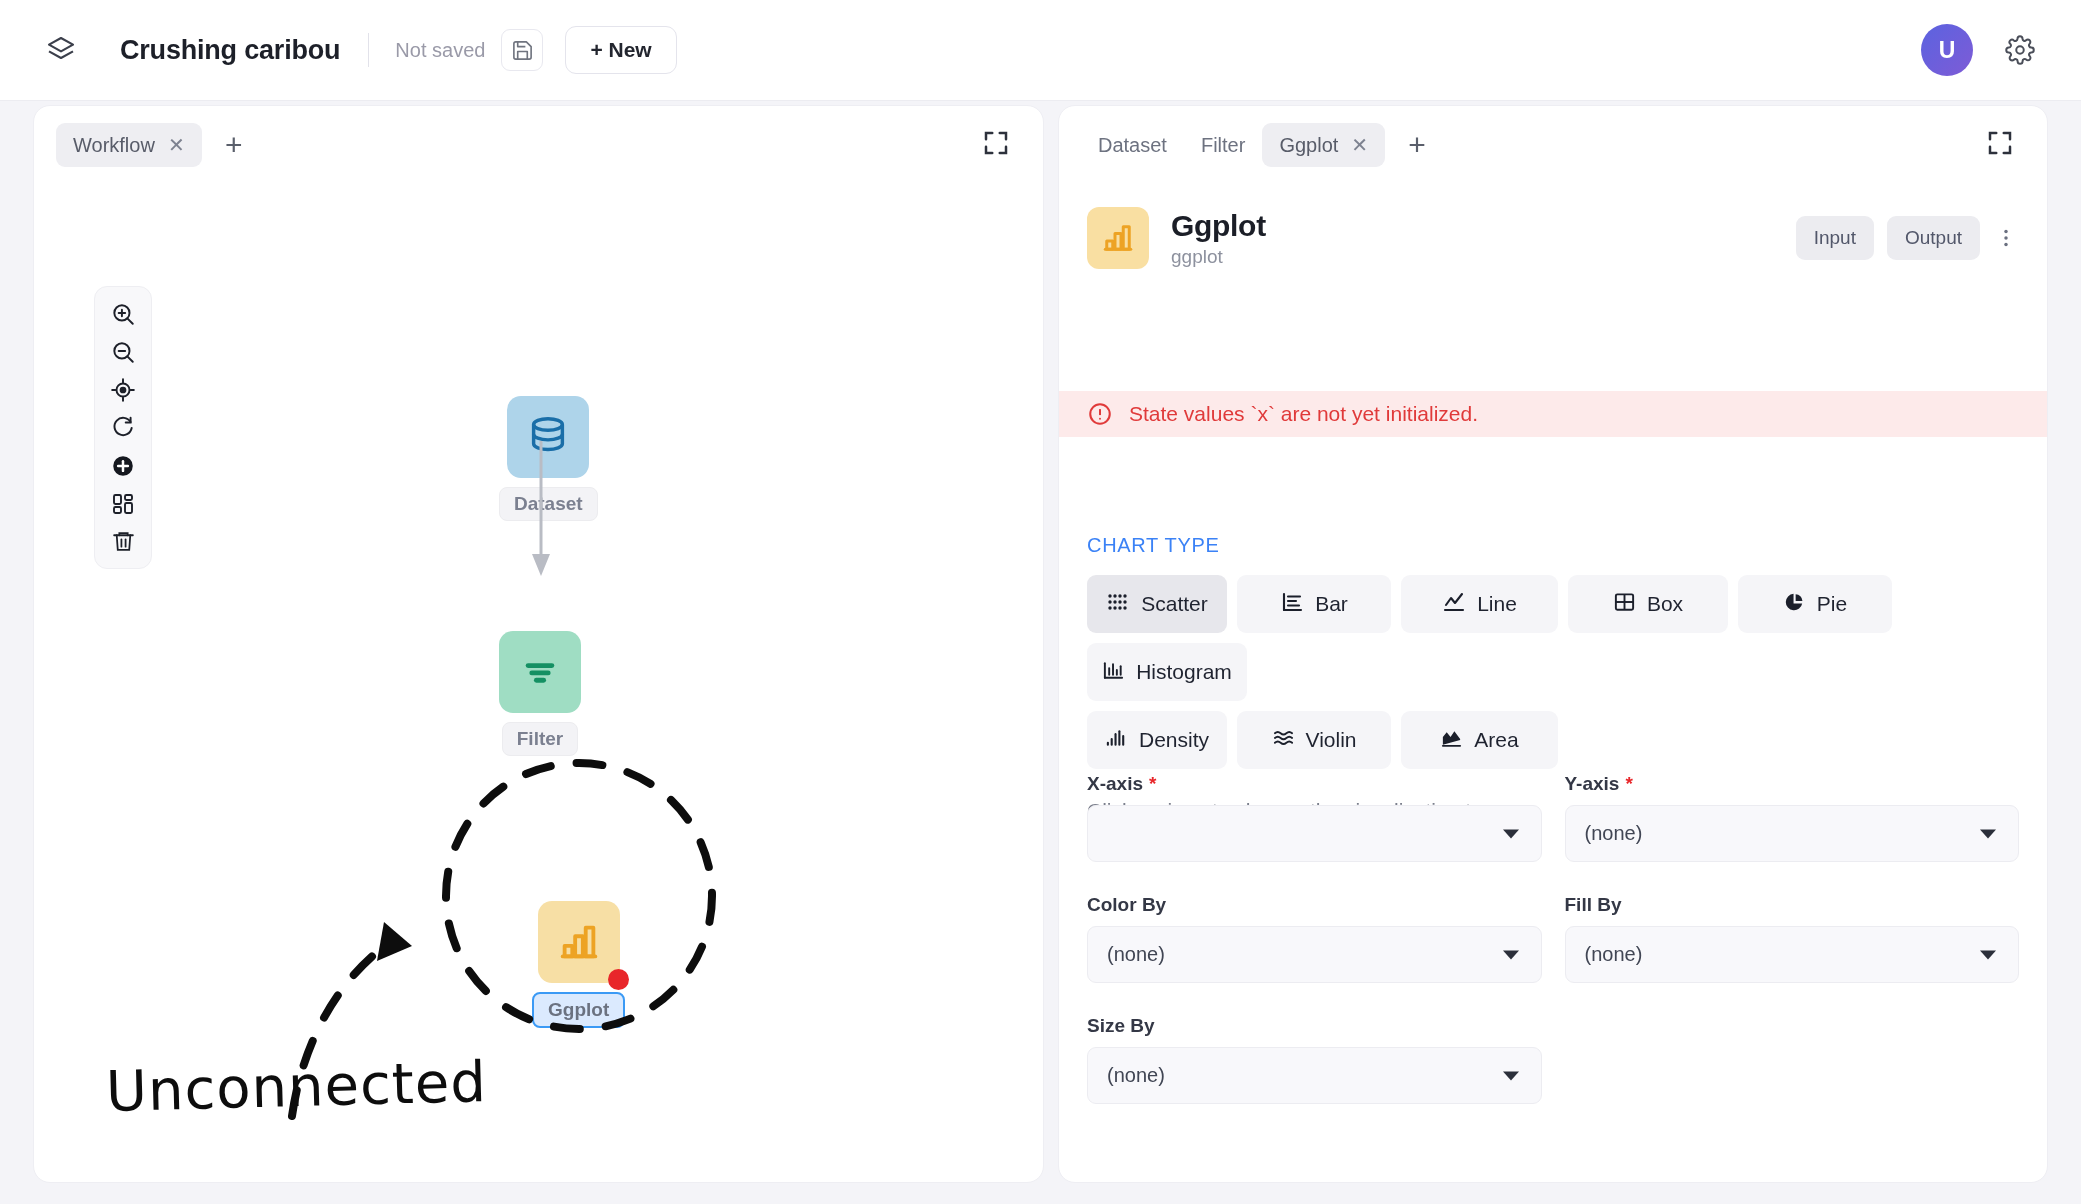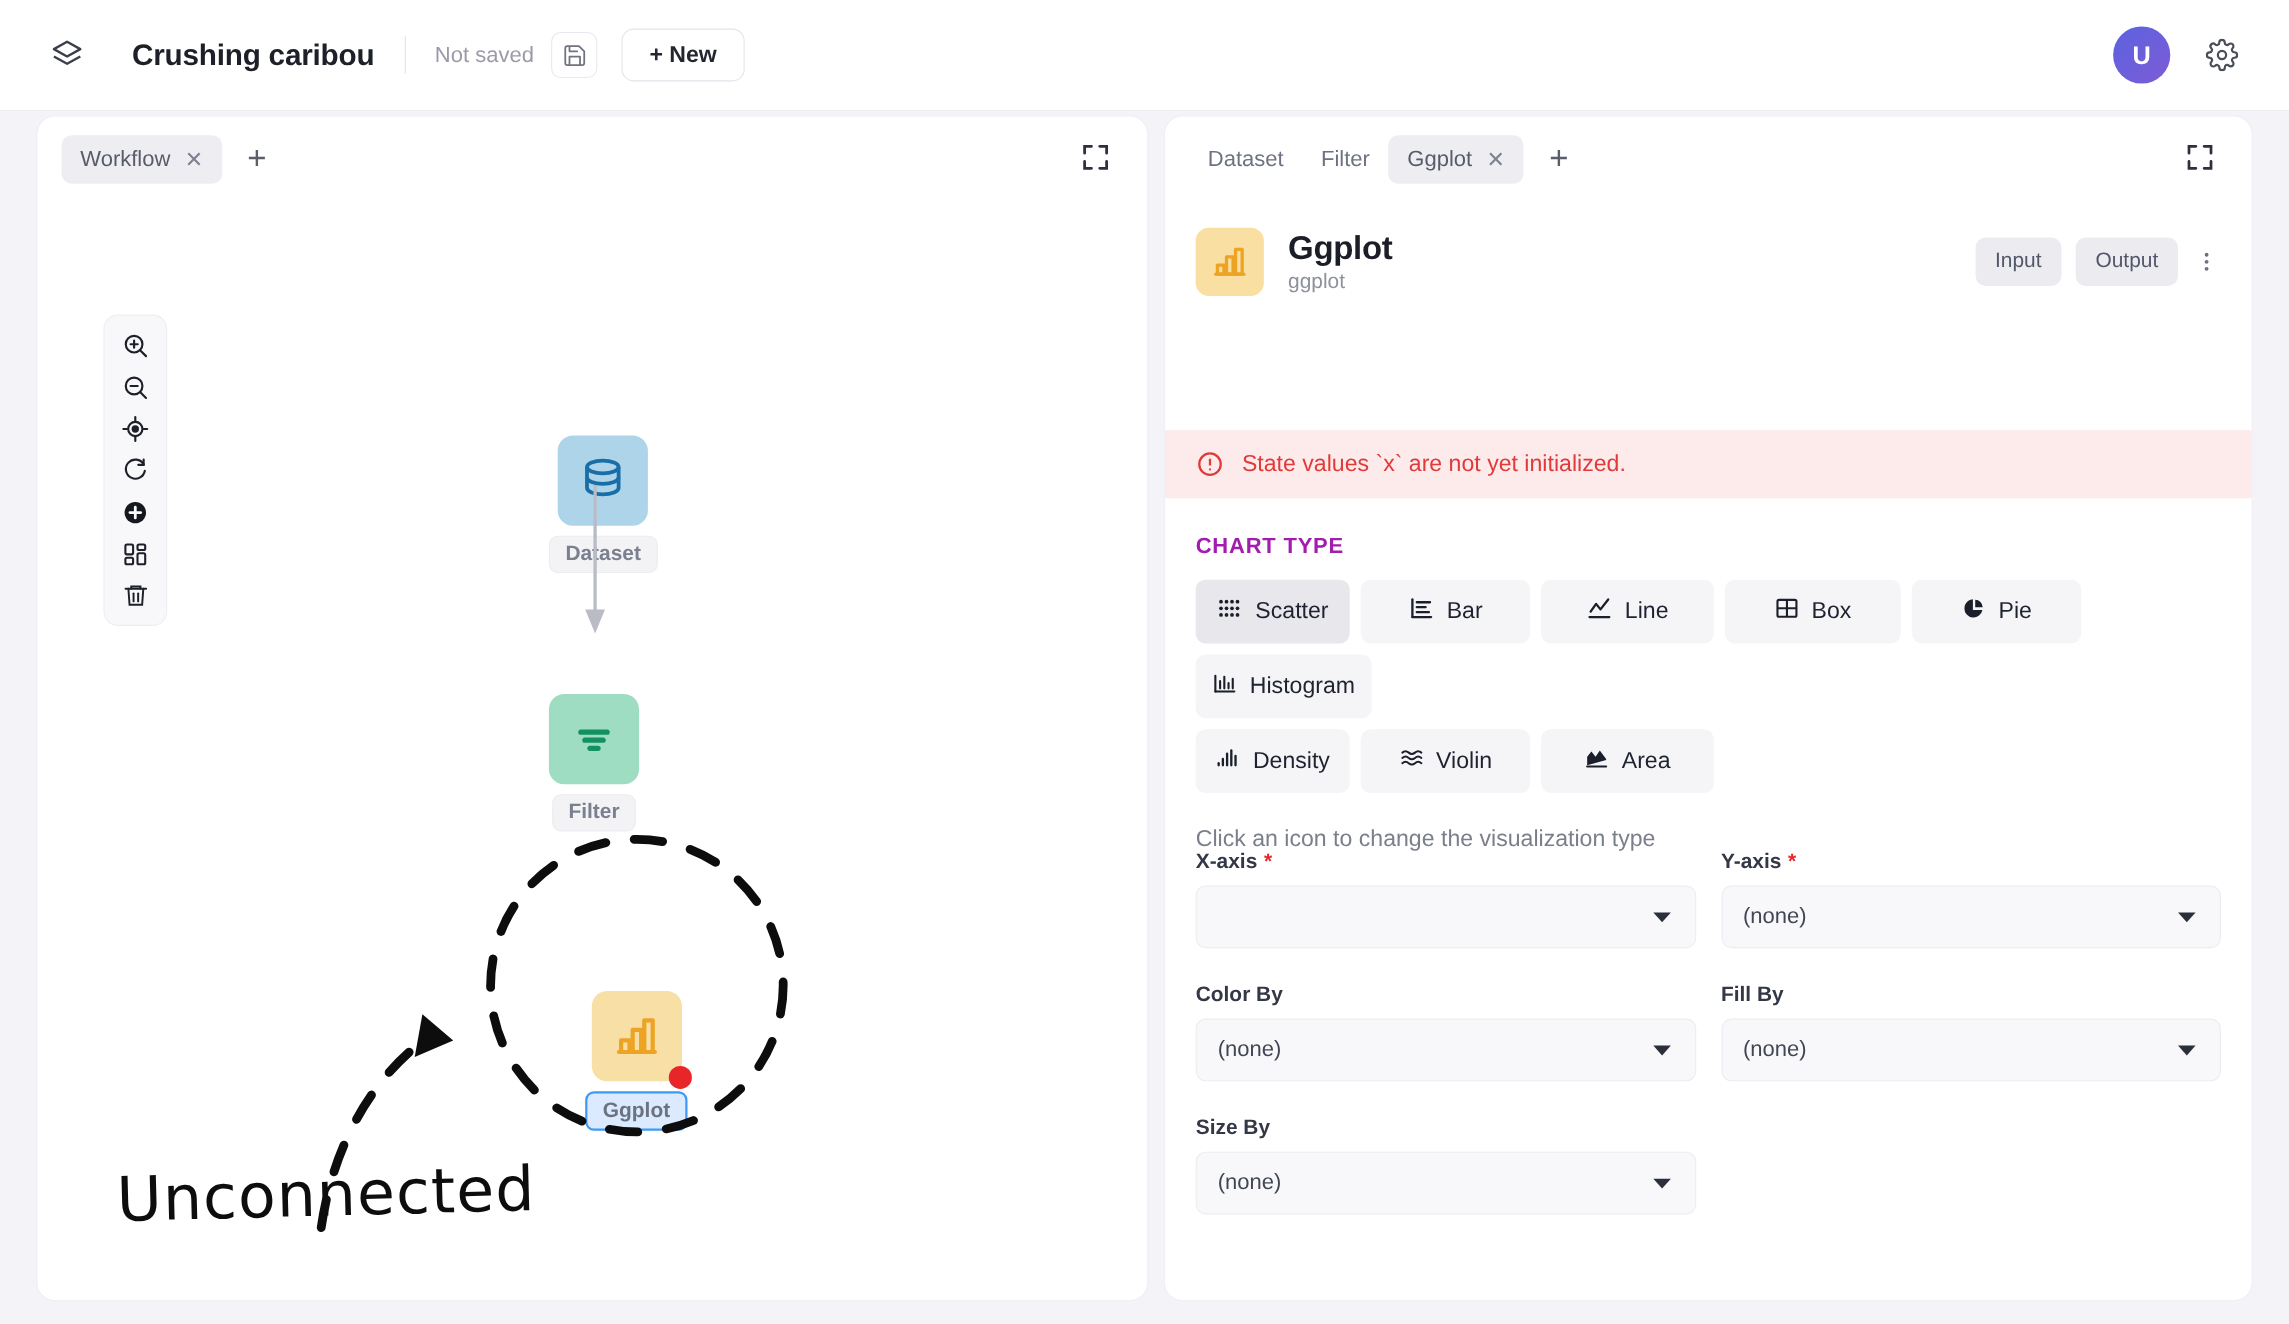--- a/index.html
+++ b/index.html
@@ -147,30 +147,30 @@
   .rp-sub { font-size: 19px; color:#8d919e; margin-top: 3px; }
   .rp-actions { margin-left:auto; display:flex; align-items:center; gap: 13px; }
   .pill-btn {
     height: 44px; padding: 0 18px; border-radius: 9px; background:#ececf0;
     font-size:19px; color:#52576a; display:flex; align-items:center;
     cursor:pointer; border: none;
   }
   .kebab { width: 26px; height: 34px; display:flex; align-items:center; justify-content:center; cursor:pointer; }
 
   .err-banner {
-    position:absolute; top: 285px; left: 0; right: 0; height: 62px;
+    position:absolute; top: 285px; left: 0; right: 0; height: 46px;
     background:#fdeaea; display:flex; align-items:center; padding-left: 28px; gap: 16px;
   }
   .err-text { font-size: 21px; color:#e03a3a; }
 
   .section {
     position:absolute; left: 28px; right: 28px;
   }
   .sec-title {
-    font-size: 20px; font-weight: 700; color:#a21caf; letter-spacing: 0.7px;
+    font-size: 20px; font-weight: 400; color:#3b82f6; letter-spacing: 0.7px; margin-top: 48px;
   }
   .req-note { font-size: 16px; color:#9c9faa; letter-spacing: 0.6px; }
   .req-star { color:#e8262a; }
 
   .chip-row { display:flex; gap: 10px; flex-wrap: wrap; }
   .chip {
     height: 58px; border-radius: 9px; background:#f5f5f8;
     display:flex; align-items:center; justify-content:center; gap:11px;
     font-size: 21px; color:#1f2330; cursor:pointer; border:none;
     padding: 0 18px;

